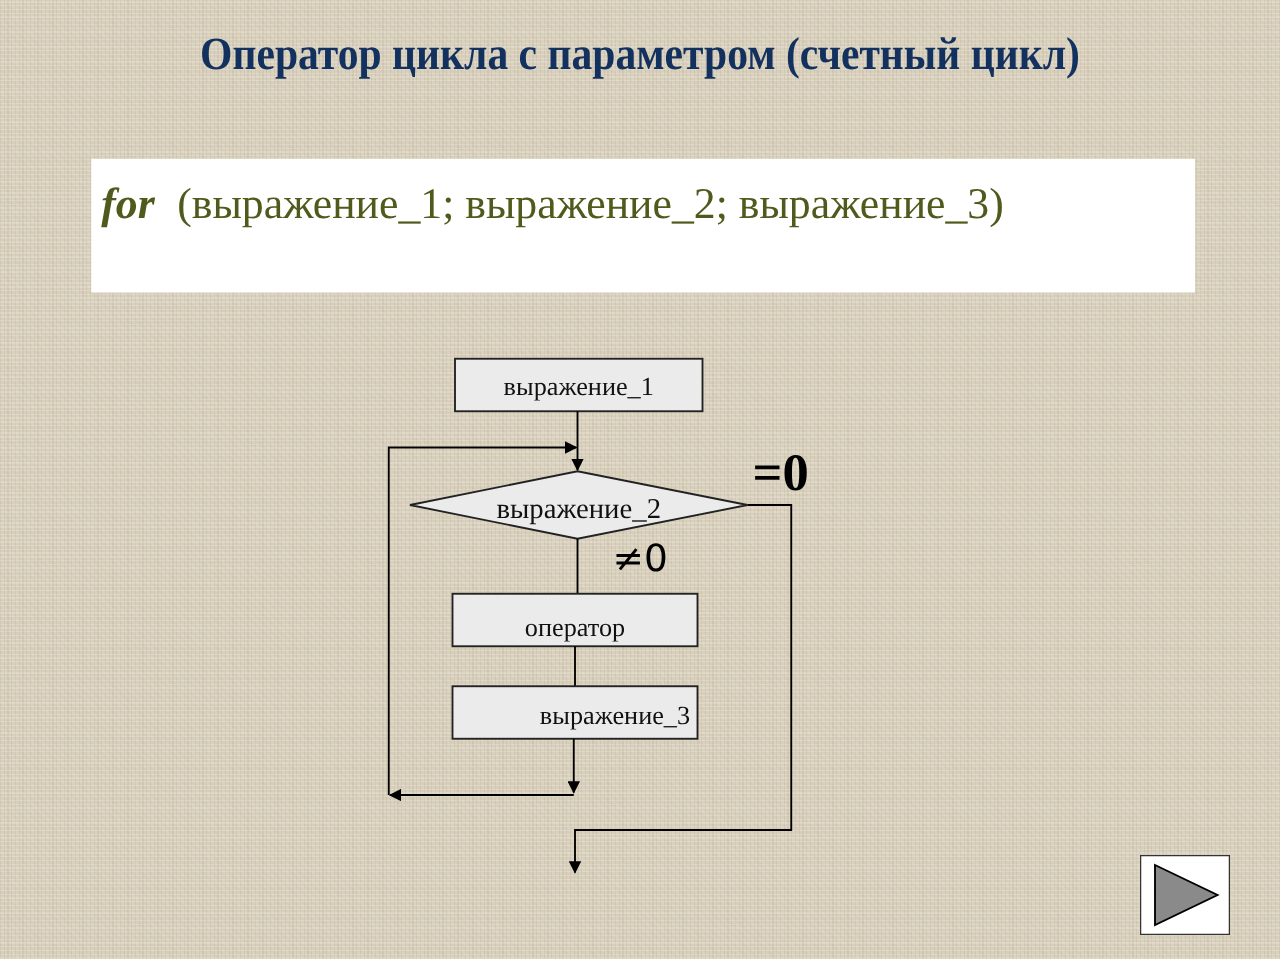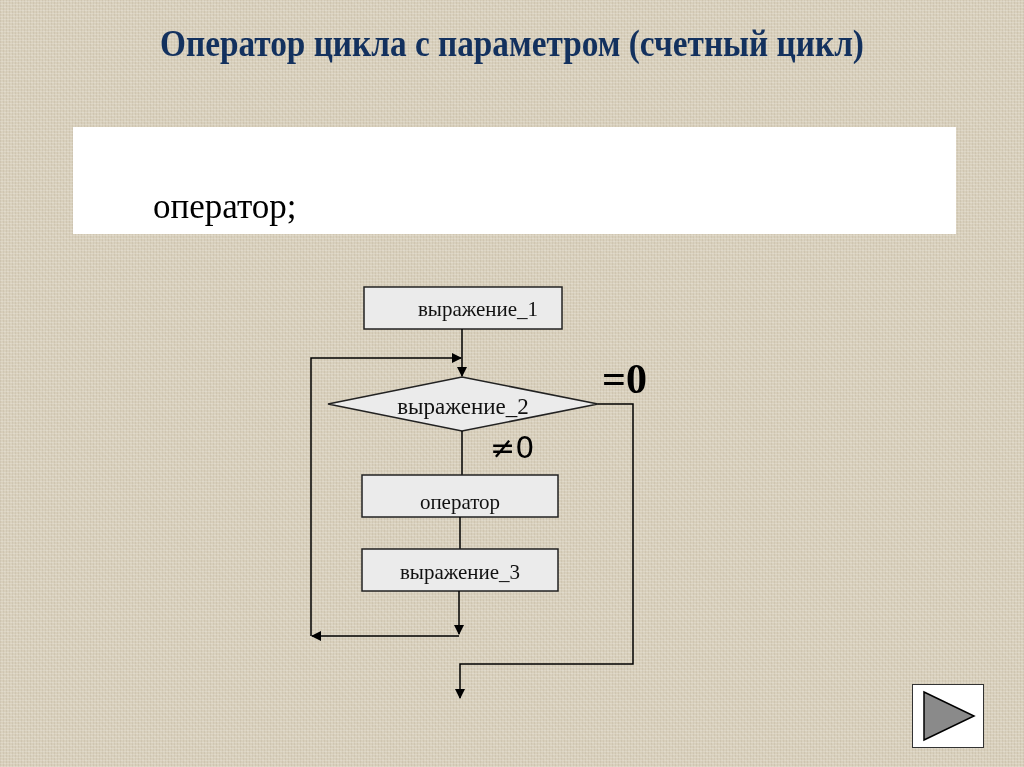--- a/index.html
+++ b/index.html
@@ -43,21 +43,23 @@
     position:absolute; left:990px; top:742px; font-family:"DejaVu Sans", sans-serif;
     font-size:23px; color:#111;margin-top:36px;
   }
 </style>
 </head>
 <body>
 
 <div class="title">Оператор цикла с параметром (счетный цикл)</div>
 
 <div class="code-box">
-  <div class="code-line2">оператор;</div>
+  <div class="code-line1">
+    <span class="kw">for</span><span>(выражение_1; выражение_2; выражение_3)</span>
+  </div>
 </div>
 
 <svg class="flow" width="1024" height="767">
   <defs>
     <marker id="arr" markerWidth="10" markerHeight="10" refX="9" refY="5" orient="auto" markerUnits="userSpaceOnUse">
       <path d="M0,0 L10,5 L0,10 z" fill="#000"></path>
     </marker>
   </defs>
 
   <rect x="364" y="287" width="198" height="42" fill="#ebebeb" stroke="#222" stroke-width="1.5"></rect>
@@ -75,24 +77,24 @@
 
   <rect x="362" y="549" width="196" height="42" fill="#ebebeb" stroke="#222" stroke-width="1.5"></rect>
 
   <line x1="459" y1="591" x2="459" y2="634" stroke="#000" stroke-width="1.5" marker-end="url(#arr)"></line>
 
   <line x1="459" y1="636" x2="312" y2="636" stroke="#000" stroke-width="1.5" marker-end="url(#arr)"></line>
 
   <polyline points="598,404 633,404 633,664 460,664 460,698" fill="none" stroke="#000" stroke-width="1.5" marker-end="url(#arr)"></polyline>
 </svg>
 
-<div class="node-label" style="left:364px; top:297px; width:198px;padding-left:15px;">выражение_1</div>
+<div class="node-label" style="left:364px; top:297px; width:198px;">выражение_1</div>
 <div class="node-label" style="left:328px; top:394px; width:270px; font-size:23px;">выражение_2</div>
 <div class="node-label" style="left:362px; top:490px; width:196px;">оператор</div>
-<div class="node-label" style="left:362px; top:560px; width:196px;">выражение_3</div>
+<div class="node-label" style="left:362px; top:560px; width:196px;padding-left:32px;">выражение_3</div>
 
 <div class="cond-label" style="left:490px; top:430px;">≠0</div>
 <div class="cond-label eq0" style="left:602px; top:355px;">=0</div>
 
 <div class="nav-btn">
   <svg width="72" height="64">
     <polygon points="11,7 61,31 11,55" fill="#8a8a8a" stroke="#000" stroke-width="1.5"></polygon>
   </svg>
 </div>
 <div class="page-num">41</div>

